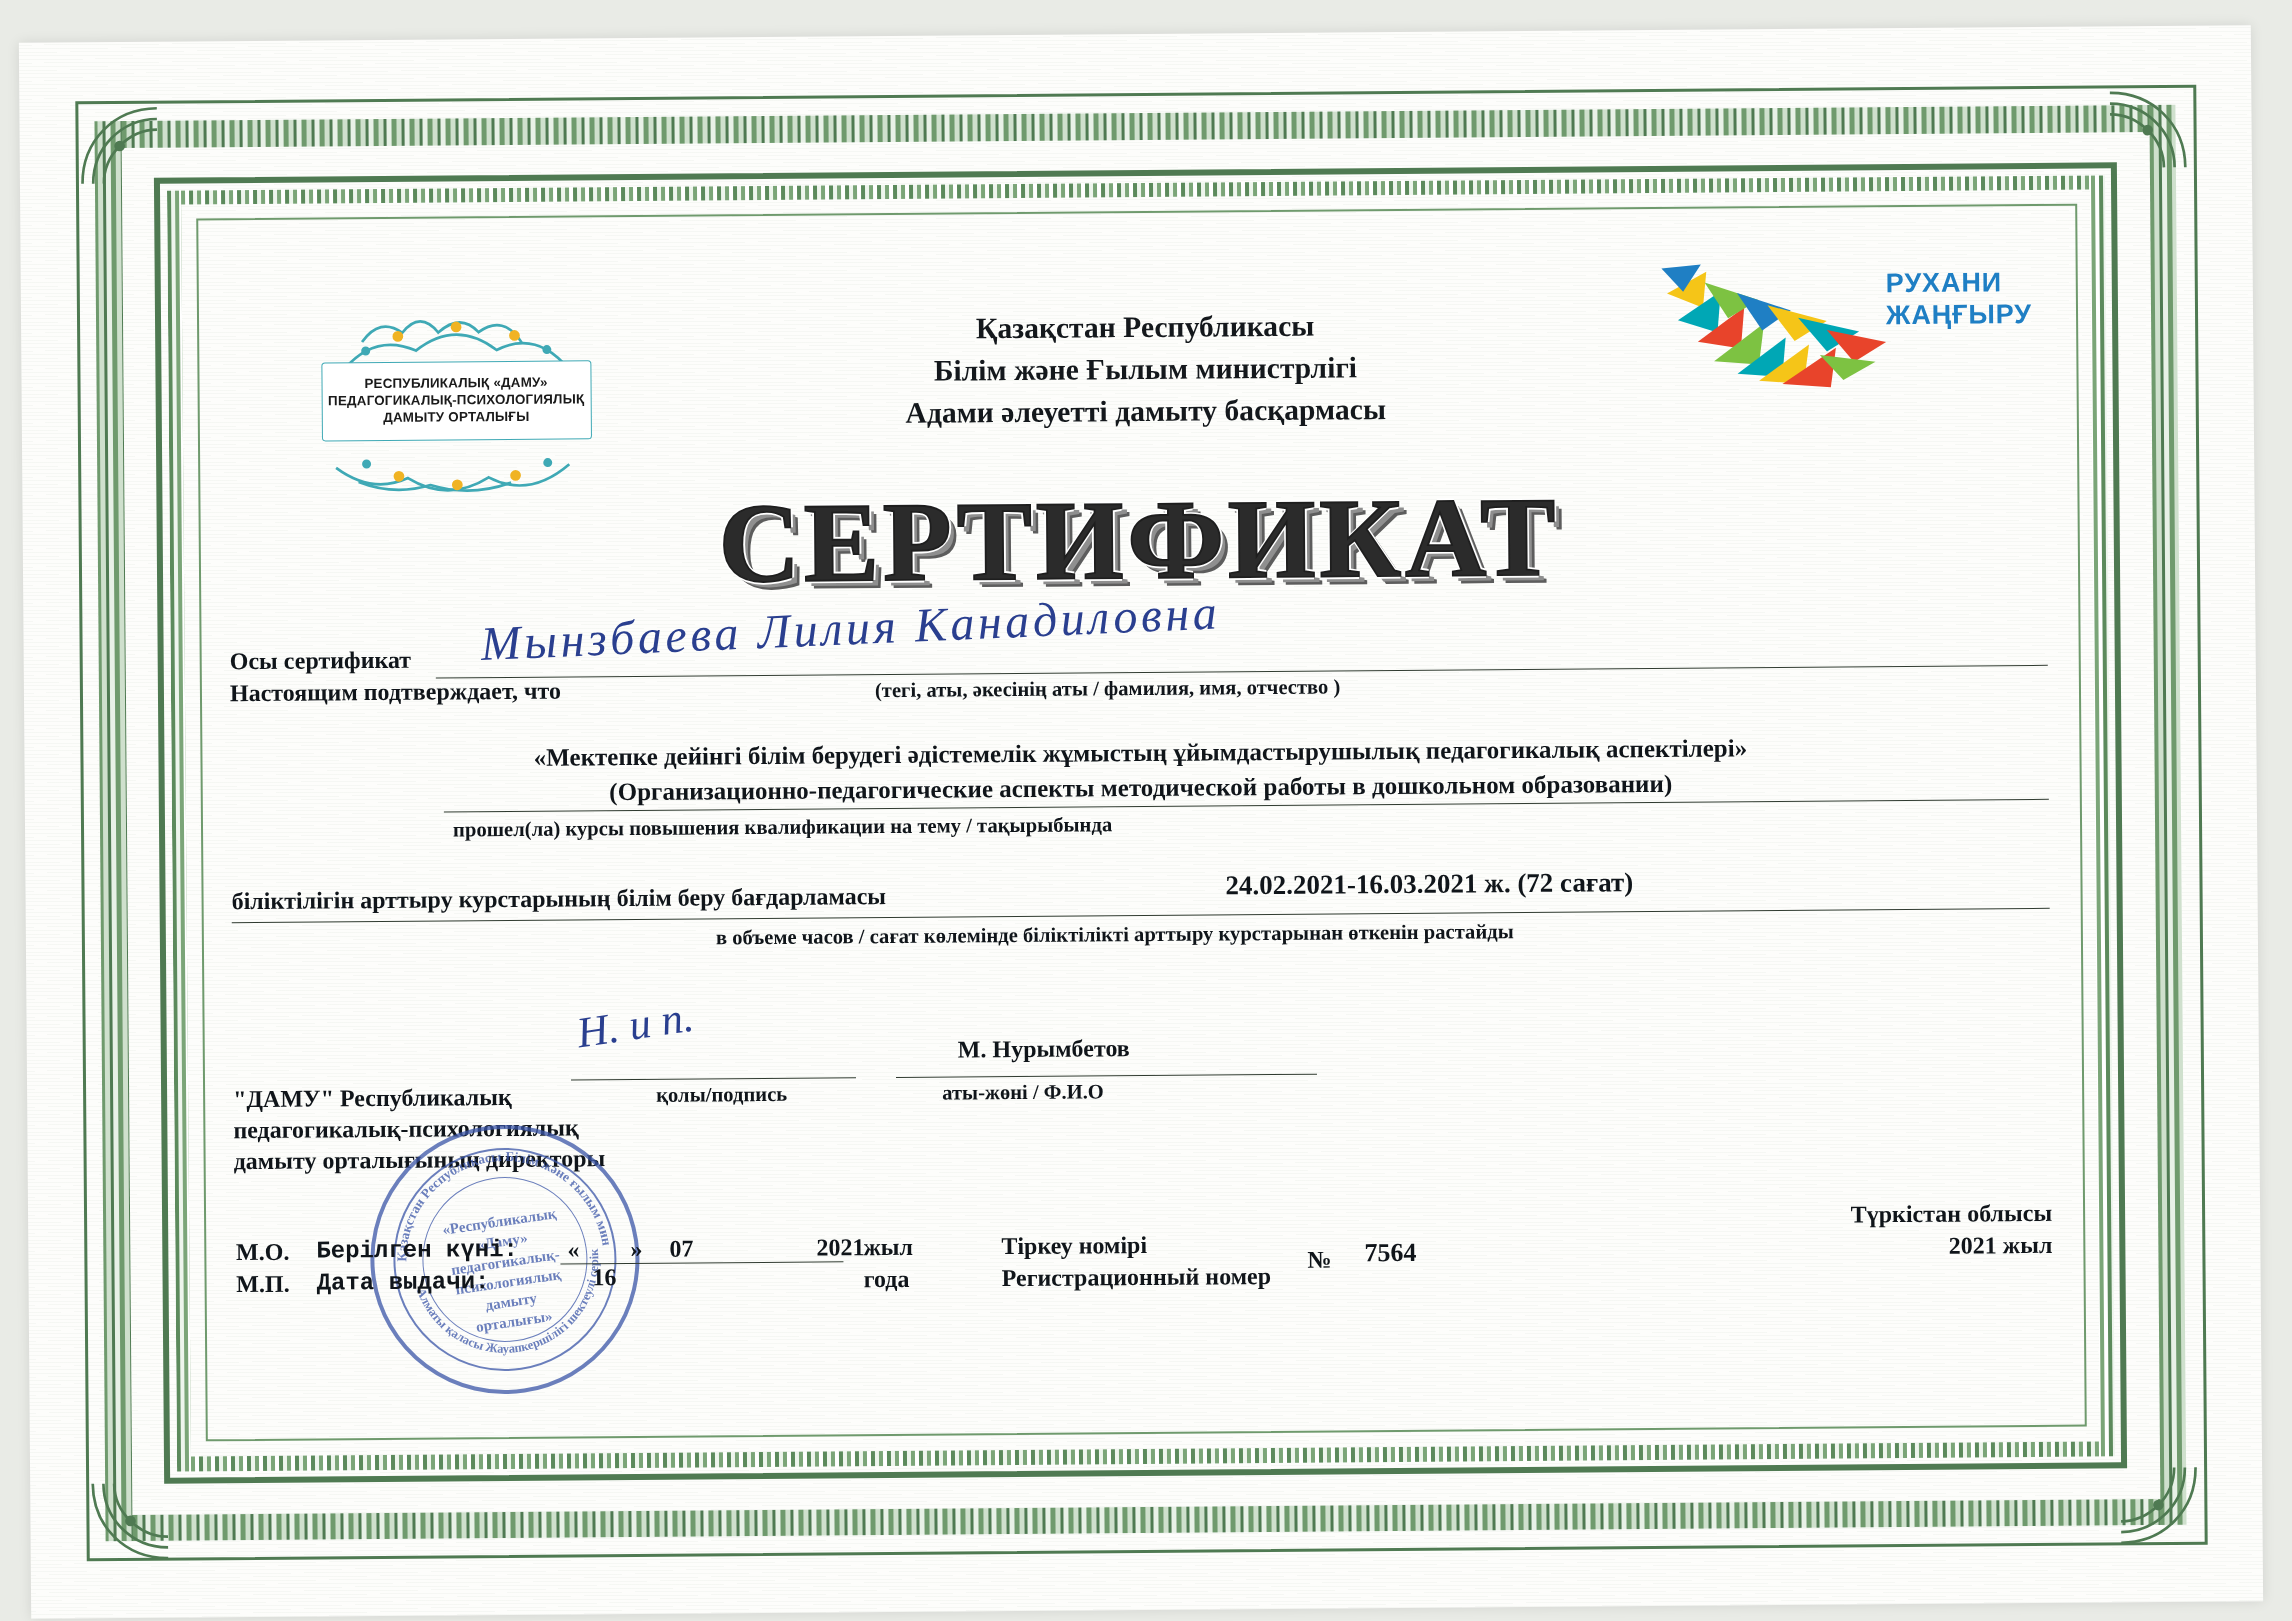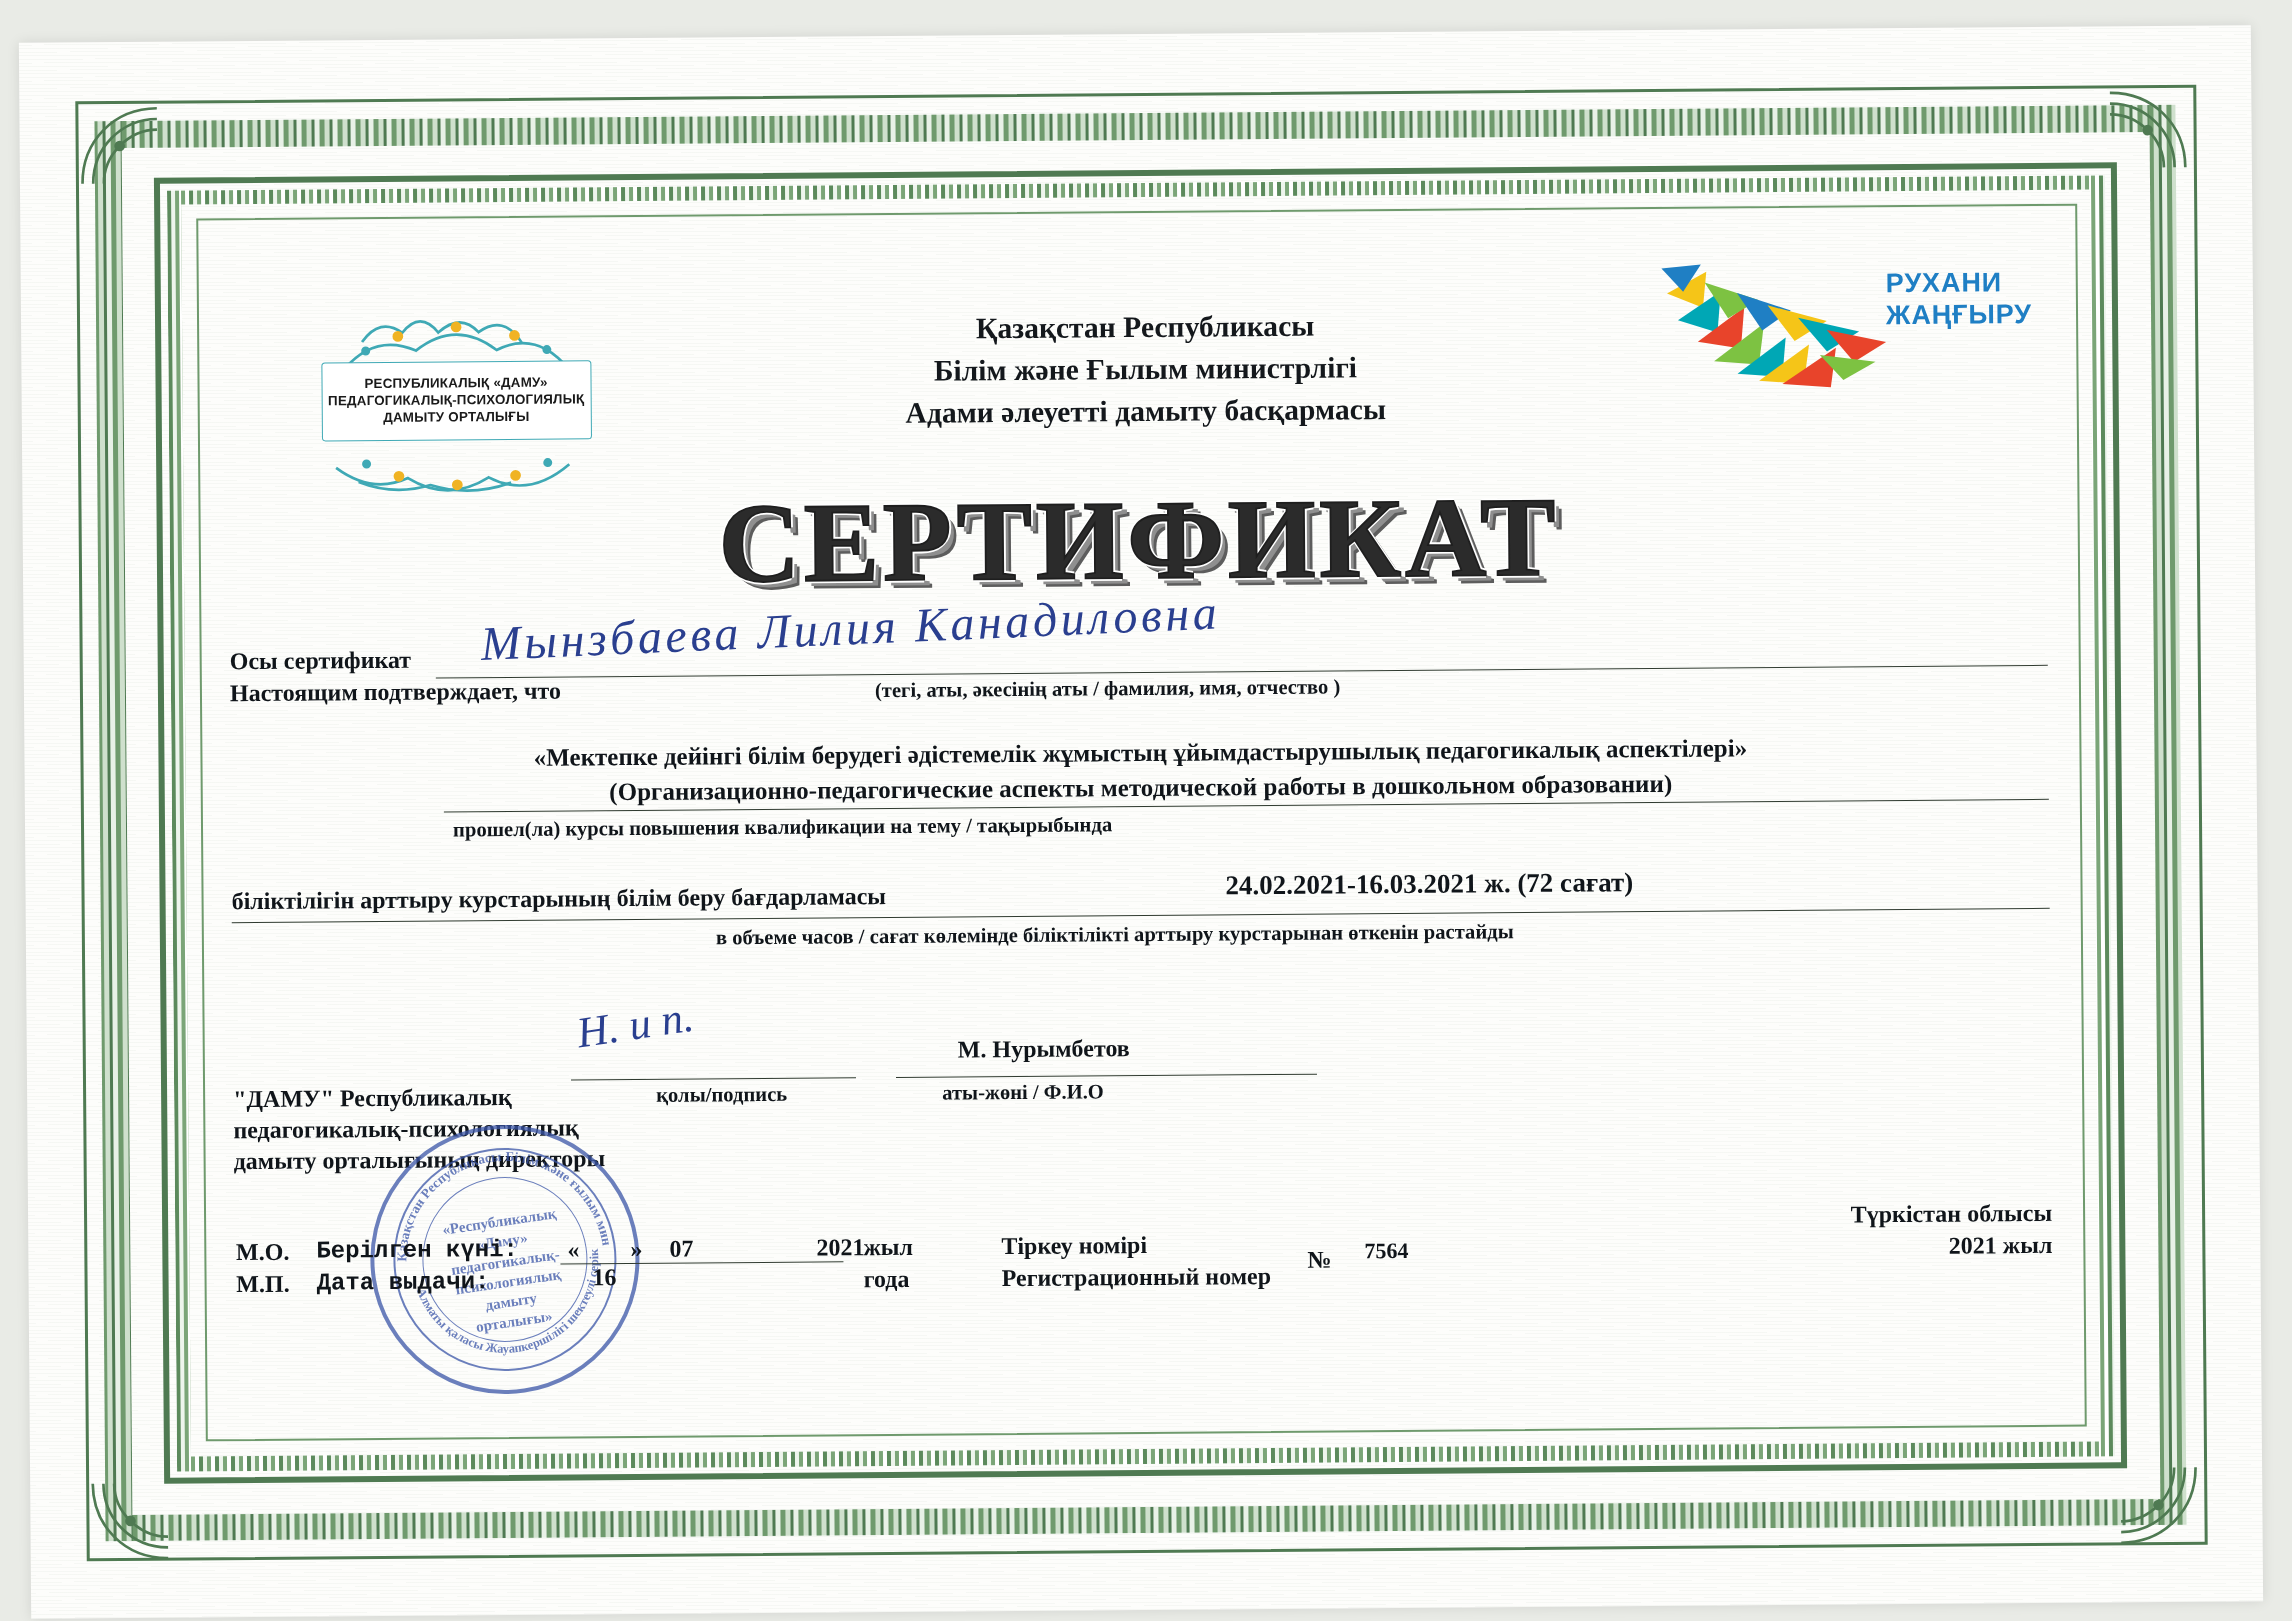--- a/index.html
+++ b/index.html
@@ -487,21 +487,21 @@
         <div>жыл</div>
         <div>года</div>
       </div>
 
       <div class="row lbl" style="left:785px; top:1005px; line-height:1.35;">
         <div>Тіркеу номірі</div>
         <div>Регистрационный номер</div>
       </div>
 
       <div class="row lbl" style="left:1091px; top:1021px;">№</div>
-      <div class="row" style="left:1148px; top:1016px; font-family:'Liberation Serif',serif; font-weight:bold; font-size:22px; color:#10151a;">7564</div>
+      <div class="row" style="left:1148px; top:1016px; font-family:'Liberation Serif',serif; font-weight:bold; font-size:26px; color:#10151a;">7564</div>
 
       <div class="row" style="left:1397px; top:980px; width:439px; text-align:right; font-family:'Liberation Serif',serif; font-weight:bold; font-size:24px; color:#10151a; line-height:1.35;">
         <div>Түркістан облысы</div>
         <div>2021 жыл</div>
       </div>
 
     </div>
   </div>
 </div>
 

